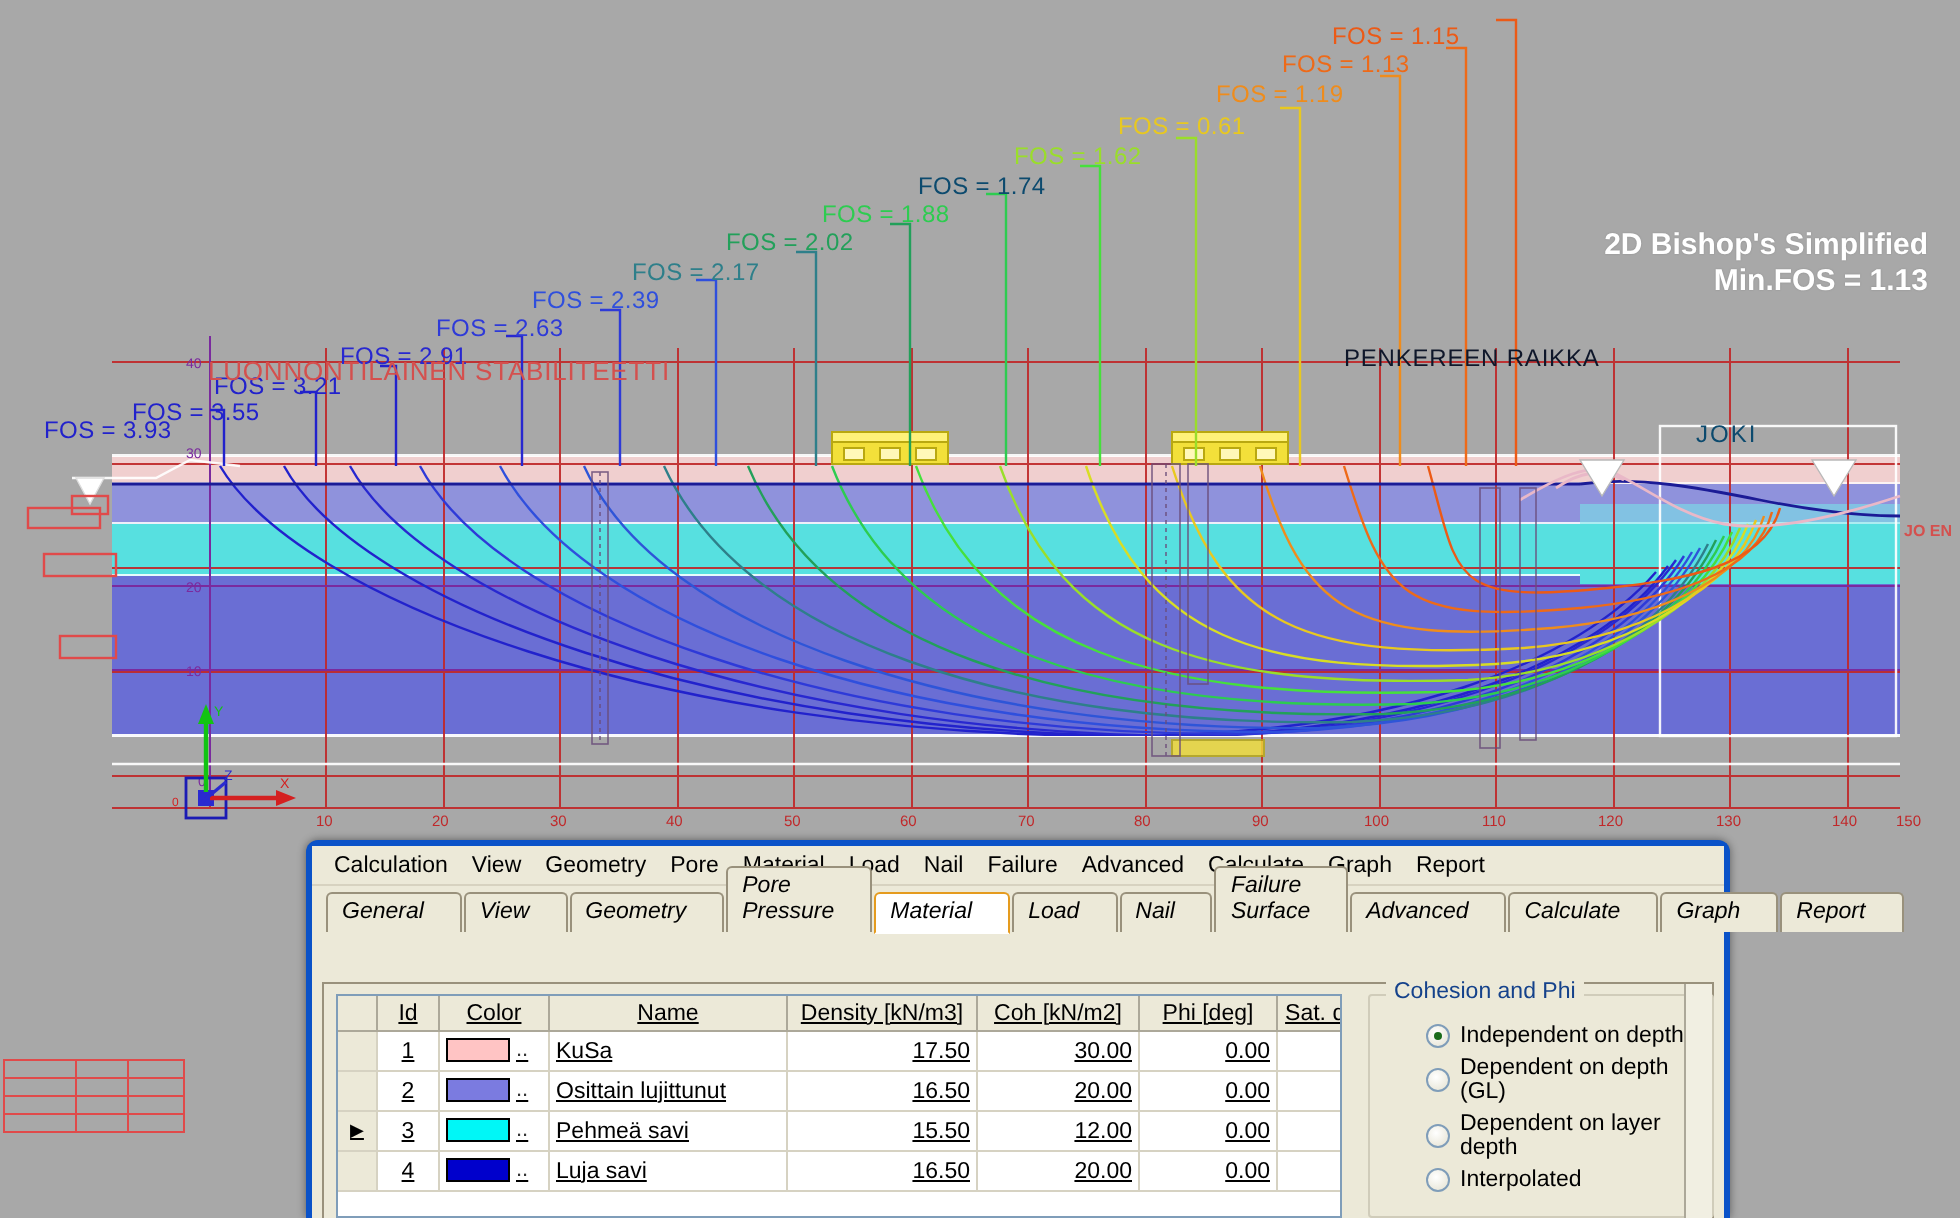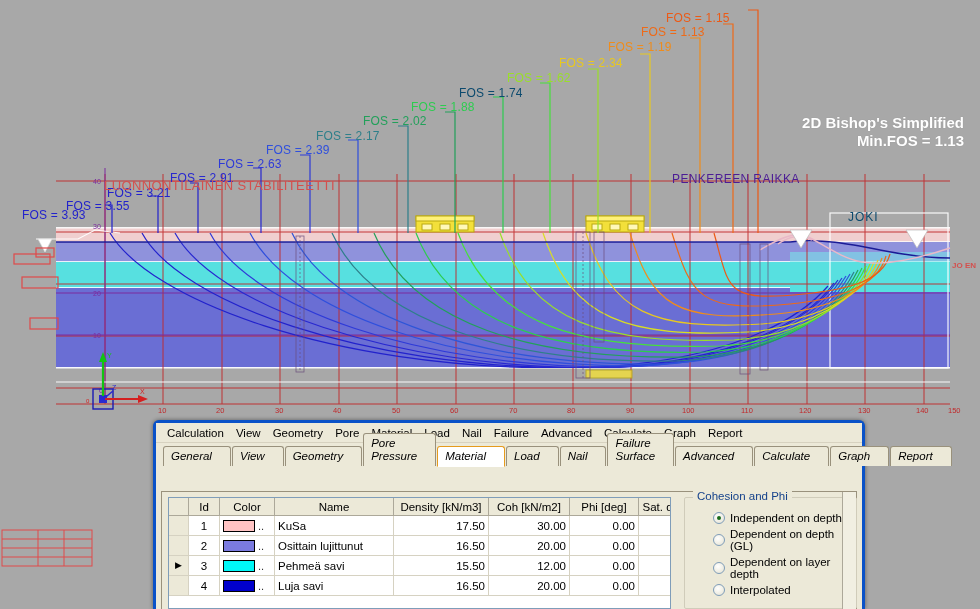--- a/index.html
+++ b/index.html
@@ -82,21 +82,21 @@
     position:absolute;left:5px;right:5px;top:68px;bottom:0;
     background:#ece9d8;border:1px solid #99917c;border-bottom:none;
     box-sizing:border-box;
   }
 
   
   #grid-wrap{
     position:absolute;left:6px;top:5px;width:503px;height:112px;
     background:#fff;border:1px solid #7f9db9;box-sizing:border-box;overflow:hidden;
   }
-  table.grid{border-collapse:collapse;width:100%;font-size:11.5px;table-layout:fixed;}
+  table.grid{border-collapse:collapse;width:100%;font-size:11.5px;table-layout:fixed;text-decoration:underline;}
   table.grid th{
     background:#ece9d8;border:1px solid #aca899;border-top:none;border-left:none;
     font-weight:normal;height:17px;padding:0 3px;color:#000;
     white-space:nowrap;overflow:hidden;
   }
   table.grid td{
     border-right:1px solid #d6d2c2;border-bottom:1px solid #d6d2c2;
     height:19px;padding:0 3px;white-space:nowrap;overflow:hidden;color:#000;
   }
   .col-marker{width:13px;}
@@ -353,27 +353,27 @@
     <div class="fos-label" style="left:66px;top:199px;color:#2222cc;">FOS = 3.55</div>
     <div class="fos-label" style="left:107px;top:186px;color:#2222cc;">FOS = 3.21</div>
     <div class="fos-label" style="left:170px;top:171px;color:#2828d0;">FOS = 2.91</div>
     <div class="fos-label" style="left:218px;top:157px;color:#2e3ad8;">FOS = 2.63</div>
     <div class="fos-label" style="left:266px;top:143px;color:#2f4fdd;">FOS = 2.39</div>
     <div class="fos-label" style="left:316px;top:129px;color:#2e7f8a;">FOS = 2.17</div>
     <div class="fos-label" style="left:363px;top:114px;color:#22a05a;">FOS = 2.02</div>
     <div class="fos-label" style="left:411px;top:100px;color:#2dcc50;">FOS = 1.88</div>
     <div class="fos-label" style="left:459px;top:86px;color:#0c4a6e;">FOS = 1.74</div>
     <div class="fos-label" style="left:507px;top:71px;color:#9ade2a;">FOS = 1.62</div>
-    <div class="fos-label" style="left:559px;top:56px;color:#e8c820;">FOS = 2.34</div>
+    <div class="fos-label" style="left:559px;top:56px;color:#e8c820;">FOS = 0.61</div>
     <div class="fos-label" style="left:608px;top:40px;color:#ef8c1c;">FOS = 1.19</div>
     <div class="fos-label" style="left:641px;top:25px;color:#ee6a18;">FOS = 1.13</div>
     <div class="fos-label" style="left:666px;top:11px;color:#ec5a16;">FOS = 1.15</div>
 
     <div class="ann" style="left:104px;top:178px;color:#d4504e;font-size:13px;letter-spacing:.4px;">LUONNONTILAINEN STABILITEETTI</div>
-    <div class="ann" style="left:672px;top:172px;color:#4c1d95;font-size:12px;letter-spacing:.4px;">PENKEREEN RAIKKA</div>
+    <div class="ann" style="left:672px;top:172px;color:#0f172a;font-size:12px;letter-spacing:.4px;">PENKEREEN RAIKKA</div>
     <div class="ann" style="left:848px;top:210px;color:#0c4a6e;font-size:12px;letter-spacing:1px;">JOKI</div>
     <div class="ann" style="left:952px;top:261px;color:#d4504e;font-size:8px;font-weight:bold;">JO EN</div>
 
     <div id="title-overlay">
       <div>2D Bishop's Simplified</div>
       <div>Min.FOS = 1.13</div>
     </div>
   </div>
 
   <div id="stability-window">

